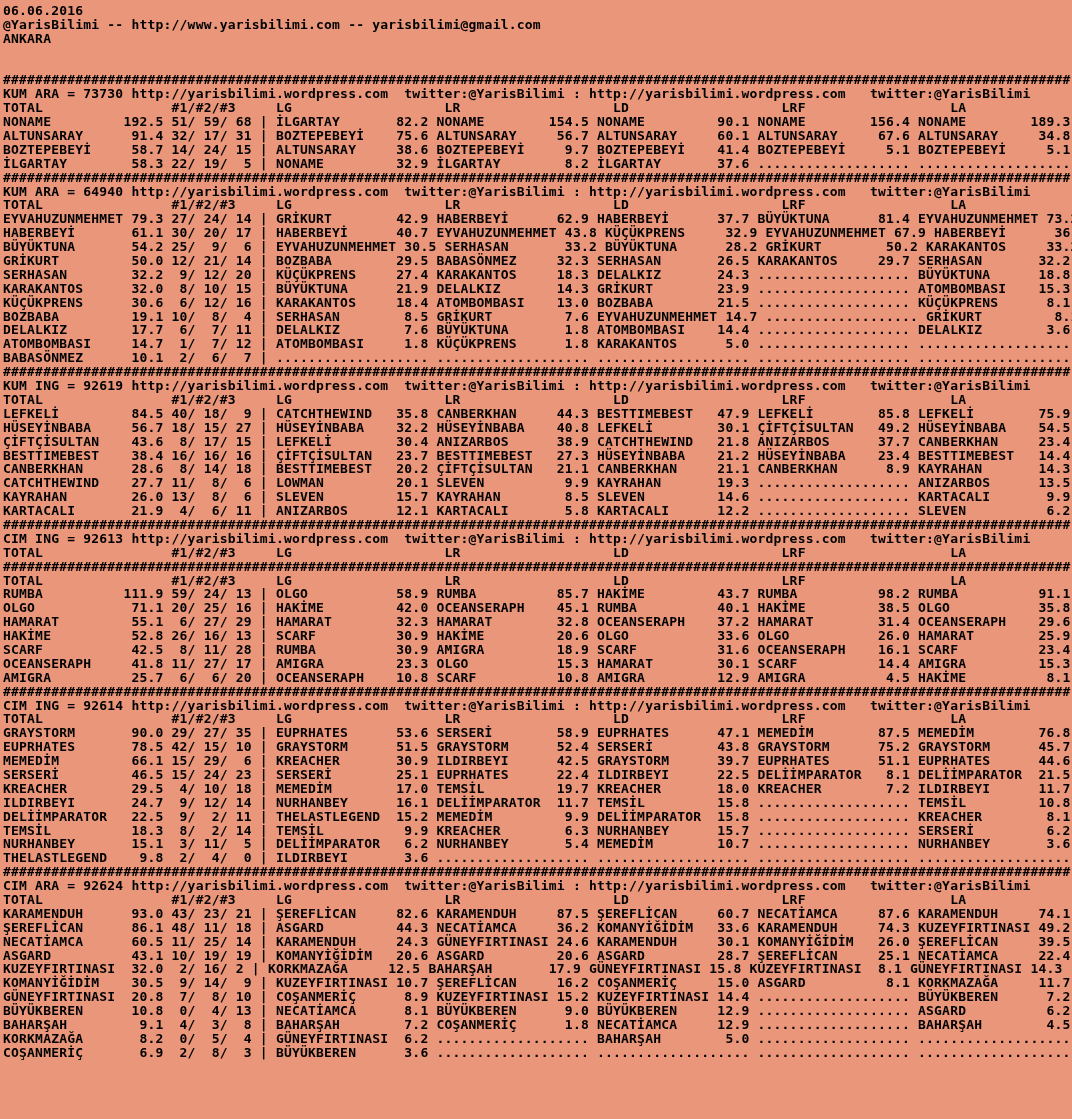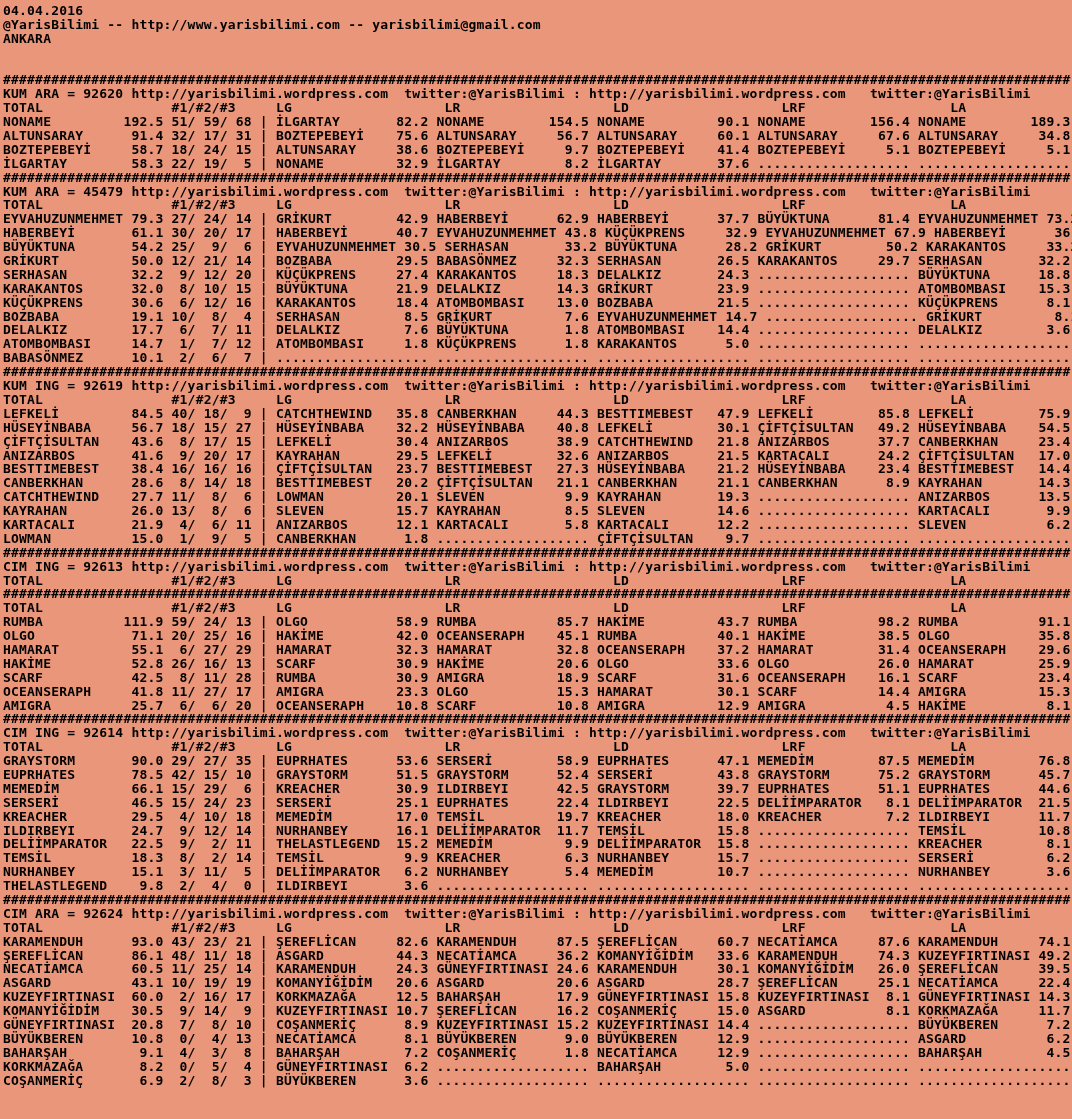--- a/index.html
+++ b/index.html
@@ -10,60 +10,58 @@
     font-weight:bold;font-size:13px;line-height:13.9px;
     letter-spacing:0.2px;color:#000;
   }
   .screen{padding:4px 0 0 3px;}
   .line{white-space:pre;height:13.9px;}
 </style>
 </head>
 <body>
 
 <div class="screen">
-  <div class="line">04.04.2016</div>
+  <div class="line">06.06.2016</div>
   <div class="line">@YarisBilimi -- http://www.yarisbilimi.com -- yarisbilimi@gmail.com</div>
   <div class="line">ANKARA</div>
   <div id="lines">
       <div class="line">&nbsp;</div>
       <div class="line">&nbsp;</div>
       <div class="line">#####################################################################################################################################</div>
-      <div class="line">KUM ARA = 92620 http://yarisbilimi.wordpress.com  twitter:@YarisBilimi : http://yarisbilimi.wordpress.com   twitter:@YarisBilimi</div>
+      <div class="line">KUM ARA = 73730 http://yarisbilimi.wordpress.com  twitter:@YarisBilimi : http://yarisbilimi.wordpress.com   twitter:@YarisBilimi</div>
       <div class="line">TOTAL                #1/#2/#3     LG                   LR                   LD                   LRF                  LA</div>
       <div class="line">NONAME         192.5 51/ 59/ 68 | İLGARTAY       82.2 NONAME        154.5 NONAME         90.1 NONAME        156.4 NONAME        189.3</div>
       <div class="line">ALTUNSARAY      91.4 32/ 17/ 31 | BOZTEPEBEYİ    75.6 ALTUNSARAY     56.7 ALTUNSARAY     60.1 ALTUNSARAY     67.6 ALTUNSARAY     34.8</div>
-      <div class="line">BOZTEPEBEYİ     58.7 18/ 24/ 15 | ALTUNSARAY     38.6 BOZTEPEBEYİ     9.7 BOZTEPEBEYİ    41.4 BOZTEPEBEYİ     5.1 BOZTEPEBEYİ     5.1</div>
+      <div class="line">BOZTEPEBEYİ     58.7 14/ 24/ 15 | ALTUNSARAY     38.6 BOZTEPEBEYİ     9.7 BOZTEPEBEYİ    41.4 BOZTEPEBEYİ     5.1 BOZTEPEBEYİ     5.1</div>
       <div class="line">İLGARTAY        58.3 22/ 19/  5 | NONAME         32.9 İLGARTAY        8.2 İLGARTAY       37.6 ................... ...................</div>
       <div class="line">#####################################################################################################################################</div>
-      <div class="line">KUM ARA = 45479 http://yarisbilimi.wordpress.com  twitter:@YarisBilimi : http://yarisbilimi.wordpress.com   twitter:@YarisBilimi</div>
+      <div class="line">KUM ARA = 64940 http://yarisbilimi.wordpress.com  twitter:@YarisBilimi : http://yarisbilimi.wordpress.com   twitter:@YarisBilimi</div>
       <div class="line">TOTAL                #1/#2/#3     LG                   LR                   LD                   LRF                  LA</div>
       <div class="line">EYVAHUZUNMEHMET 79.3 27/ 24/ 14 | GRİKURT        42.9 HABERBEYİ      62.9 HABERBEYİ      37.7 BÜYÜKTUNA      81.4 EYVAHUZUNMEHMET 73.2</div>
       <div class="line">HABERBEYİ       61.1 30/ 20/ 17 | HABERBEYİ      40.7 EYVAHUZUNMEHMET 43.8 KÜÇÜKPRENS     32.9 EYVAHUZUNMEHMET 67.9 HABERBEYİ      36.7</div>
       <div class="line">BÜYÜKTUNA       54.2 25/  9/  6 | EYVAHUZUNMEHMET 30.5 SERHASAN       33.2 BÜYÜKTUNA      28.2 GRİKURT        50.2 KARAKANTOS     33.2</div>
       <div class="line">GRİKURT         50.0 12/ 21/ 14 | BOZBABA        29.5 BABASÖNMEZ     32.3 SERHASAN       26.5 KARAKANTOS     29.7 SERHASAN       32.2</div>
       <div class="line">SERHASAN        32.2  9/ 12/ 20 | KÜÇÜKPRENS     27.4 KARAKANTOS     18.3 DELALKIZ       24.3 ................... BÜYÜKTUNA      18.8</div>
       <div class="line">KARAKANTOS      32.0  8/ 10/ 15 | BÜYÜKTUNA      21.9 DELALKIZ       14.3 GRİKURT        23.9 ................... ATOMBOMBASI    15.3</div>
       <div class="line">KÜÇÜKPRENS      30.6  6/ 12/ 16 | KARAKANTOS     18.4 ATOMBOMBASI    13.0 BOZBABA        21.5 ................... KÜÇÜKPRENS      8.1</div>
       <div class="line">BOZBABA         19.1 10/  8/  4 | SERHASAN        8.5 GRİKURT         7.6 EYVAHUZUNMEHMET 14.7 ................... GRİKURT         8.1</div>
       <div class="line">DELALKIZ        17.7  6/  7/ 11 | DELALKIZ        7.6 BÜYÜKTUNA       1.8 ATOMBOMBASI    14.4 ................... DELALKIZ        3.6</div>
       <div class="line">ATOMBOMBASI     14.7  1/  7/ 12 | ATOMBOMBASI     1.8 KÜÇÜKPRENS      1.8 KARAKANTOS      5.0 ................... ...................</div>
       <div class="line">BABASÖNMEZ      10.1  2/  6/  7 | ................... ................... ................... ................... ...................</div>
       <div class="line">#####################################################################################################################################</div>
       <div class="line">KUM ING = 92619 http://yarisbilimi.wordpress.com  twitter:@YarisBilimi : http://yarisbilimi.wordpress.com   twitter:@YarisBilimi</div>
       <div class="line">TOTAL                #1/#2/#3     LG                   LR                   LD                   LRF                  LA</div>
       <div class="line">LEFKELİ         84.5 40/ 18/  9 | CATCHTHEWIND   35.8 CANBERKHAN     44.3 BESTTIMEBEST   47.9 LEFKELİ        85.8 LEFKELİ        75.9</div>
       <div class="line">HÜSEYİNBABA     56.7 18/ 15/ 27 | HÜSEYİNBABA    32.2 HÜSEYİNBABA    40.8 LEFKELİ        30.1 ÇİFTÇİSULTAN   49.2 HÜSEYİNBABA    54.5</div>
       <div class="line">ÇİFTÇİSULTAN    43.6  8/ 17/ 15 | LEFKELİ        30.4 ANIZARBOS      38.9 CATCHTHEWIND   21.8 ANIZARBOS      37.7 CANBERKHAN     23.4</div>
-      <div class="line">ANIZARBOS       41.6  9/ 20/ 17 | KAYRAHAN       29.5 LEFKELİ        32.6 ANIZARBOS      21.5 KARTACALI      24.2 ÇİFTÇİSULTAN   17.0</div>
       <div class="line">BESTTIMEBEST    38.4 16/ 16/ 16 | ÇİFTÇİSULTAN   23.7 BESTTIMEBEST   27.3 HÜSEYİNBABA    21.2 HÜSEYİNBABA    23.4 BESTTIMEBEST   14.4</div>
       <div class="line">CANBERKHAN      28.6  8/ 14/ 18 | BESTTIMEBEST   20.2 ÇİFTÇİSULTAN   21.1 CANBERKHAN     21.1 CANBERKHAN      8.9 KAYRAHAN       14.3</div>
       <div class="line">CATCHTHEWIND    27.7 11/  8/  6 | LOWMAN         20.1 SLEVEN          9.9 KAYRAHAN       19.3 ................... ANIZARBOS      13.5</div>
       <div class="line">KAYRAHAN        26.0 13/  8/  6 | SLEVEN         15.7 KAYRAHAN        8.5 SLEVEN         14.6 ................... KARTACALI       9.9</div>
       <div class="line">KARTACALI       21.9  4/  6/ 11 | ANIZARBOS      12.1 KARTACALI       5.8 KARTACALI      12.2 ................... SLEVEN          6.2</div>
-      <div class="line">LOWMAN          15.0  1/  9/  5 | CANBERKHAN      1.8 ................... ÇİFTÇİSULTAN    9.7 ................... ...................</div>
       <div class="line">#####################################################################################################################################</div>
       <div class="line">CIM ING = 92613 http://yarisbilimi.wordpress.com  twitter:@YarisBilimi : http://yarisbilimi.wordpress.com   twitter:@YarisBilimi</div>
       <div class="line">TOTAL                #1/#2/#3     LG                   LR                   LD                   LRF                  LA</div>
       <div class="line">#####################################################################################################################################</div>
       <div class="line">TOTAL                #1/#2/#3     LG                   LR                   LD                   LRF                  LA</div>
       <div class="line">RUMBA          111.9 59/ 24/ 13 | OLGO           58.9 RUMBA          85.7 HAKİME         43.7 RUMBA          98.2 RUMBA          91.1</div>
       <div class="line">OLGO            71.1 20/ 25/ 16 | HAKİME         42.0 OCEANSERAPH    45.1 RUMBA          40.1 HAKİME         38.5 OLGO           35.8</div>
       <div class="line">HAMARAT         55.1  6/ 27/ 29 | HAMARAT        32.3 HAMARAT        32.8 OCEANSERAPH    37.2 HAMARAT        31.4 OCEANSERAPH    29.6</div>
       <div class="line">HAKİME          52.8 26/ 16/ 13 | SCARF          30.9 HAKİME         20.6 OLGO           33.6 OLGO           26.0 HAMARAT        25.9</div>
       <div class="line">SCARF           42.5  8/ 11/ 28 | RUMBA          30.9 AMIGRA         18.9 SCARF          31.6 OCEANSERAPH    16.1 SCARF          23.4</div>
@@ -82,21 +80,21 @@
       <div class="line">TEMSİL          18.3  8/  2/ 14 | TEMSİL          9.9 KREACHER        6.3 NURHANBEY      15.7 ................... SERSERİ         6.2</div>
       <div class="line">NURHANBEY       15.1  3/ 11/  5 | DELİİMPARATOR   6.2 NURHANBEY       5.4 MEMEDİM        10.7 ................... NURHANBEY       3.6</div>
       <div class="line">THELASTLEGEND    9.8  2/  4/  0 | ILDIRBEYI       3.6 ................... ................... ................... ...................</div>
       <div class="line">#####################################################################################################################################</div>
       <div class="line">CIM ARA = 92624 http://yarisbilimi.wordpress.com  twitter:@YarisBilimi : http://yarisbilimi.wordpress.com   twitter:@YarisBilimi</div>
       <div class="line">TOTAL                #1/#2/#3     LG                   LR                   LD                   LRF                  LA</div>
       <div class="line">KARAMENDUH      93.0 43/ 23/ 21 | ŞEREFLİCAN     82.6 KARAMENDUH     87.5 ŞEREFLİCAN     60.7 NECATİAMCA     87.6 KARAMENDUH     74.1</div>
       <div class="line">ŞEREFLİCAN      86.1 48/ 11/ 18 | ASGARD         44.3 NECATİAMCA     36.2 KOMANYİĞİDİM   33.6 KARAMENDUH     74.3 KUZEYFIRTINASI 49.2</div>
       <div class="line">NECATİAMCA      60.5 11/ 25/ 14 | KARAMENDUH     24.3 GÜNEYFIRTINASI 24.6 KARAMENDUH     30.1 KOMANYİĞİDİM   26.0 ŞEREFLİCAN     39.5</div>
       <div class="line">ASGARD          43.1 10/ 19/ 19 | KOMANYİĞİDİM   20.6 ASGARD         20.6 ASGARD         28.7 ŞEREFLİCAN     25.1 NECATİAMCA     22.4</div>
-      <div class="line">KUZEYFIRTINASI  60.0  2/ 16/ 17 | KORKMAZAĞA     12.5 BAHARŞAH       17.9 GÜNEYFIRTINASI 15.8 KUZEYFIRTINASI  8.1 GÜNEYFIRTINASI 14.3</div>
+      <div class="line">KUZEYFIRTINASI  32.0  2/ 16/ 2 | KORKMAZAĞA     12.5 BAHARŞAH       17.9 GÜNEYFIRTINASI 15.8 KUZEYFIRTINASI  8.1 GÜNEYFIRTINASI 14.3</div>
       <div class="line">KOMANYİĞİDİM    30.5  9/ 14/  9 | KUZEYFIRTINASI 10.7 ŞEREFLİCAN     16.2 COŞANMERİÇ     15.0 ASGARD          8.1 KORKMAZAĞA     11.7</div>
       <div class="line">GÜNEYFIRTINASI  20.8  7/  8/ 10 | COŞANMERİÇ      8.9 KUZEYFIRTINASI 15.2 KUZEYFIRTINASI 14.4 ................... BÜYÜKBEREN      7.2</div>
       <div class="line">BÜYÜKBEREN      10.8  0/  4/ 13 | NECATİAMCA      8.1 BÜYÜKBEREN      9.0 BÜYÜKBEREN     12.9 ................... ASGARD          6.2</div>
       <div class="line">BAHARŞAH         9.1  4/  3/  8 | BAHARŞAH        7.2 COŞANMERİÇ      1.8 NECATİAMCA     12.9 ................... BAHARŞAH        4.5</div>
       <div class="line">KORKMAZAĞA       8.2  0/  5/  4 | GÜNEYFIRTINASI  6.2 ................... BAHARŞAH        5.0 ................... ...................</div>
       <div class="line">COŞANMERİÇ       6.9  2/  8/  3 | BÜYÜKBEREN      3.6 ................... ................... ................... ...................</div>
     </div>
 </div>
 
 </body></html>

